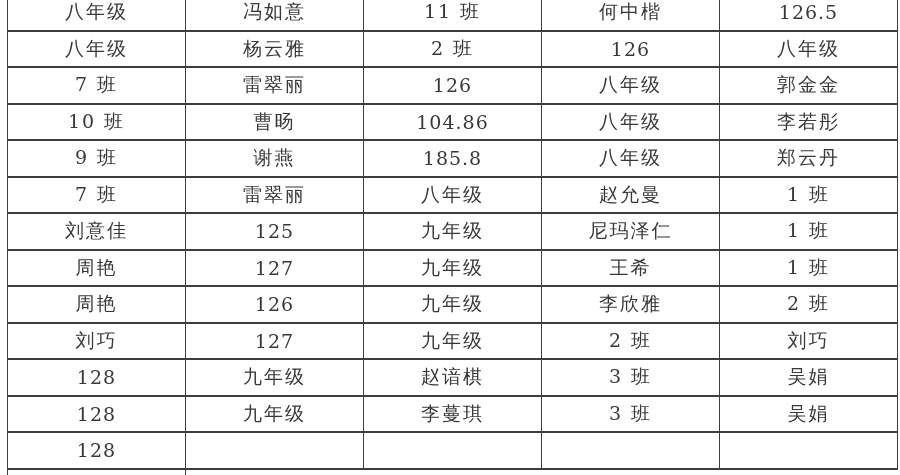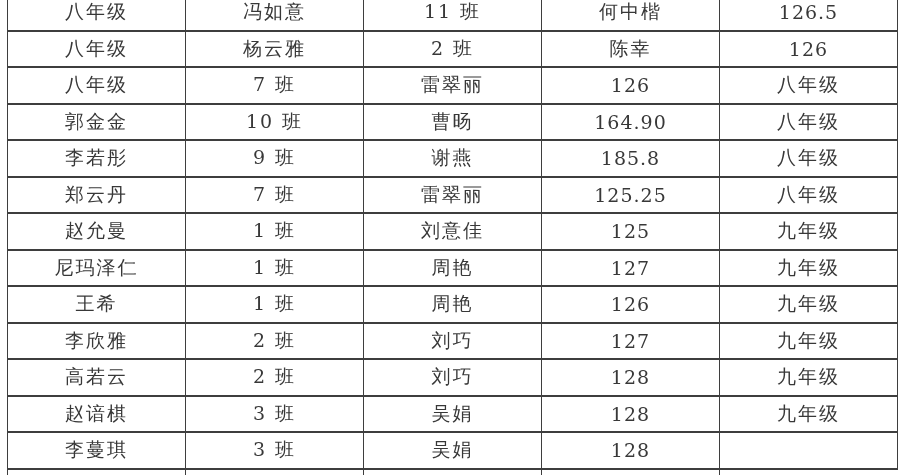--- a/index.html
+++ b/index.html
@@ -49,45 +49,43 @@
 
     <div class="cell">八年级</div>
     <div class="cell">冯如意</div>
     <div class="cell">11 班</div>
     <div class="cell">何中楷</div>
     <div class="cell num">126.5</div>
 
     <div class="cell">八年级</div>
     <div class="cell">杨云雅</div>
     <div class="cell">2 班</div>
-    <div class="cell">陈幸</div>
     <div class="cell num">126</div>
 
     <div class="cell">八年级</div>
     <div class="cell">7 班</div>
     <div class="cell">雷翠丽</div>
     <div class="cell num">126</div>
 
     <div class="cell">八年级</div>
     <div class="cell">郭金金</div>
     <div class="cell">10 班</div>
     <div class="cell">曹旸</div>
-    <div class="cell num">164.90</div>
+    <div class="cell num">104.86</div>
 
     <div class="cell">八年级</div>
     <div class="cell">李若彤</div>
     <div class="cell">9 班</div>
     <div class="cell">谢燕</div>
     <div class="cell num">185.8</div>
 
     <div class="cell">八年级</div>
     <div class="cell">郑云丹</div>
     <div class="cell">7 班</div>
     <div class="cell">雷翠丽</div>
-    <div class="cell num">125.25</div>
 
     <div class="cell">八年级</div>
     <div class="cell">赵允曼</div>
     <div class="cell">1 班</div>
     <div class="cell">刘意佳</div>
     <div class="cell num">125</div>
 
     <div class="cell">九年级</div>
     <div class="cell">尼玛泽仁</div>
     <div class="cell">1 班</div>
@@ -100,21 +98,20 @@
     <div class="cell">周艳</div>
     <div class="cell num">126</div>
 
     <div class="cell">九年级</div>
     <div class="cell">李欣雅</div>
     <div class="cell">2 班</div>
     <div class="cell">刘巧</div>
     <div class="cell num">127</div>
 
     <div class="cell">九年级</div>
-    <div class="cell">高若云</div>
     <div class="cell">2 班</div>
     <div class="cell">刘巧</div>
     <div class="cell num">128</div>
 
     <div class="cell">九年级</div>
     <div class="cell">赵谙棋</div>
     <div class="cell">3 班</div>
     <div class="cell">吴娟</div>
     <div class="cell num">128</div>
 

